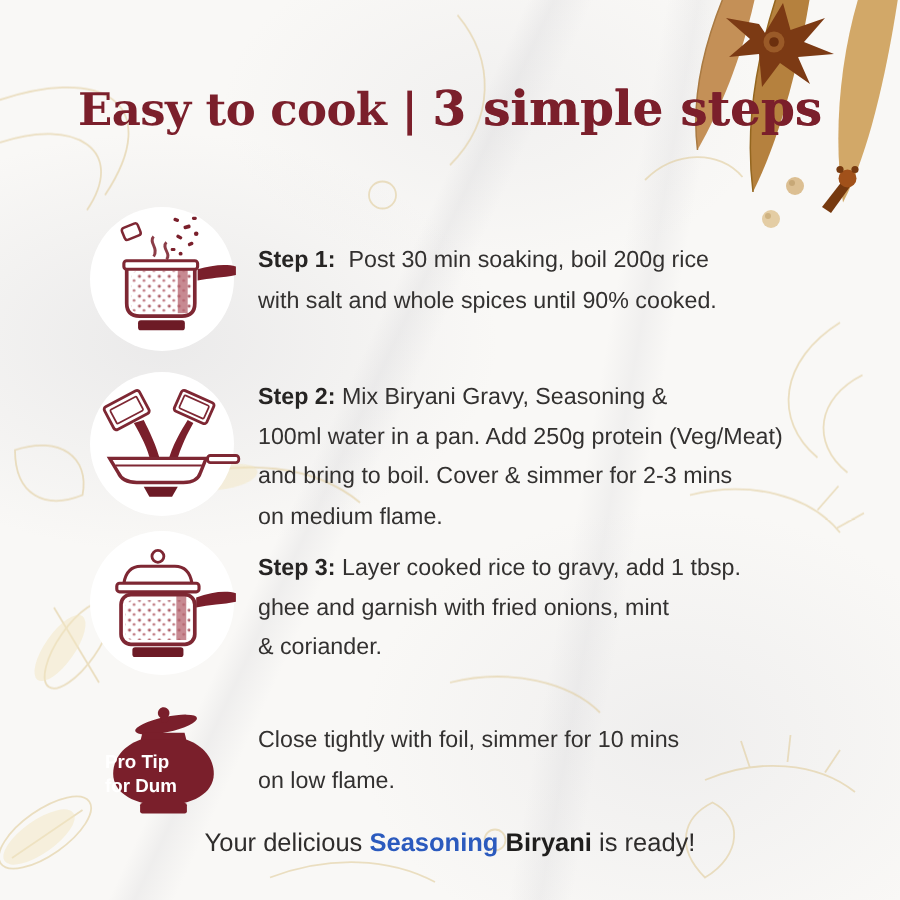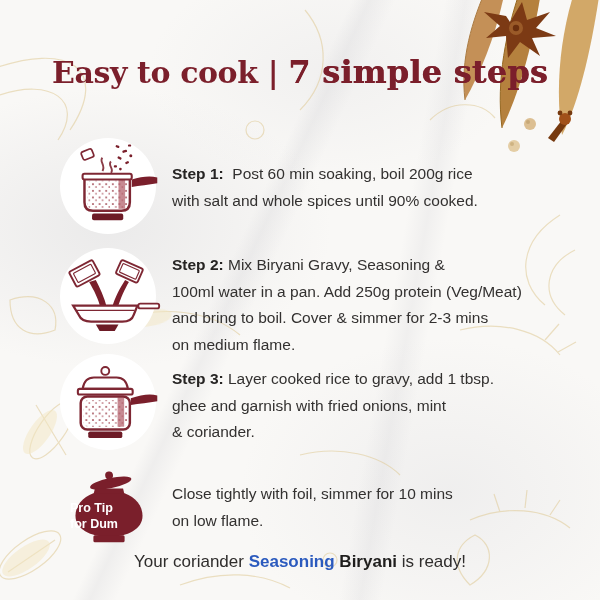--- a/index.html
+++ b/index.html
@@ -112,21 +112,21 @@
       <g>
         <path d="M138,138 L152,120 L157,124 L144,142 Z" fill="#76390f"></path>
         <circle cx="155" cy="119" r="6" fill="#a1511a"></circle>
         <circle cx="150" cy="113" r="2.4" fill="#76390f"></circle>
         <circle cx="160" cy="113" r="2.4" fill="#76390f"></circle>
       </g>
     </svg>
   </div>
 
   <h1 class="title">
-    <span class="t-line"><span>Easy to cook | </span><span class="t-heavy">7 simple steps</span></span>
+    <span class="t-line"><span>Easy to cook | </span><span class="t-heavy">3 simple steps</span></span>
   </h1>
 
   <div class="icon-circle" style="top:138px">
     <svg width="104" height="92" viewBox="0 0 110 96">
       <defs>
         <pattern id="rice1" width="7" height="7" patternUnits="userSpaceOnUse">
           <circle cx="2" cy="2" r="1.1" fill="#aa5a64"></circle>
           <circle cx="5.2" cy="5" r="0.9" fill="#bd7680"></circle>
         </pattern>
       </defs>
@@ -149,21 +149,21 @@
       </g>
       <rect x="31" y="40" width="43" height="30" rx="5" fill="url(#rice1)"></rect>
       <rect x="64" y="39" width="7" height="31" fill="#b4636e" opacity="0.75"></rect>
       <path d="M28,38 L76,38 L76,63 Q76,72 67,72 L37,72 Q28,72 28,63 Z" fill="none" stroke="#7e2733" stroke-width="2.6"></path>
       <rect x="26" y="33" width="52" height="6" rx="2" fill="#fff" stroke="#7e2733" stroke-width="2.2"></rect>
       <path d="M78,39 C88,36 98,35 105,37 L105,43 C96,45 86,45 78,47 Z" fill="#7a1f2b"></path>
       <rect x="36" y="75" width="33" height="7" rx="2" fill="#6d1b26"></rect>
     </svg>
   </div>
 
-  <p class="step" style="top:161px"><b>Step 1:</b><span>  Post 60 min soaking, boil 200g rice
+  <p class="step" style="top:161px"><b>Step 1:</b><span>  Post 30 min soaking, boil 200g rice
 with salt and whole spices until 90% cooked.</span></p>
 
   <div class="icon-circle" style="top:248px">
     <svg width="104" height="92" viewBox="0 0 110 96">
       <g transform="rotate(-28 28 22)">
         <rect x="14" y="13" width="28" height="18" rx="2" fill="#fff" stroke="#7e2733" stroke-width="2"></rect>
         <rect x="17.5" y="16.5" width="21" height="11" rx="1" fill="none" stroke="#7e2733" stroke-width="1.2"></rect>
       </g>
       <g transform="rotate(24 76 20)">
         <rect x="63" y="12" width="25" height="16" rx="2" fill="#fff" stroke="#7e2733" stroke-width="2"></rect>
@@ -221,15 +221,15 @@
     </svg>
     <div class="badge-text">
       <span>Pro Tip</span>
       <span>for Dum</span>
     </div>
   </div>
 
   <p class="step" style="top:481px"><span>Close tightly with foil, simmer for 10 mins
 on low flame.</span></p>
 
-  <p class="footer"><span>Your coriander </span><span class="hl">Seasoning</span><span class="bd"> Biryani</span><span> is ready!</span></p>
+  <p class="footer"><span>Your delicious </span><span class="hl">Seasoning</span><span class="bd"> Biryani</span><span> is ready!</span></p>
 
 </div>
 
 </body></html>

